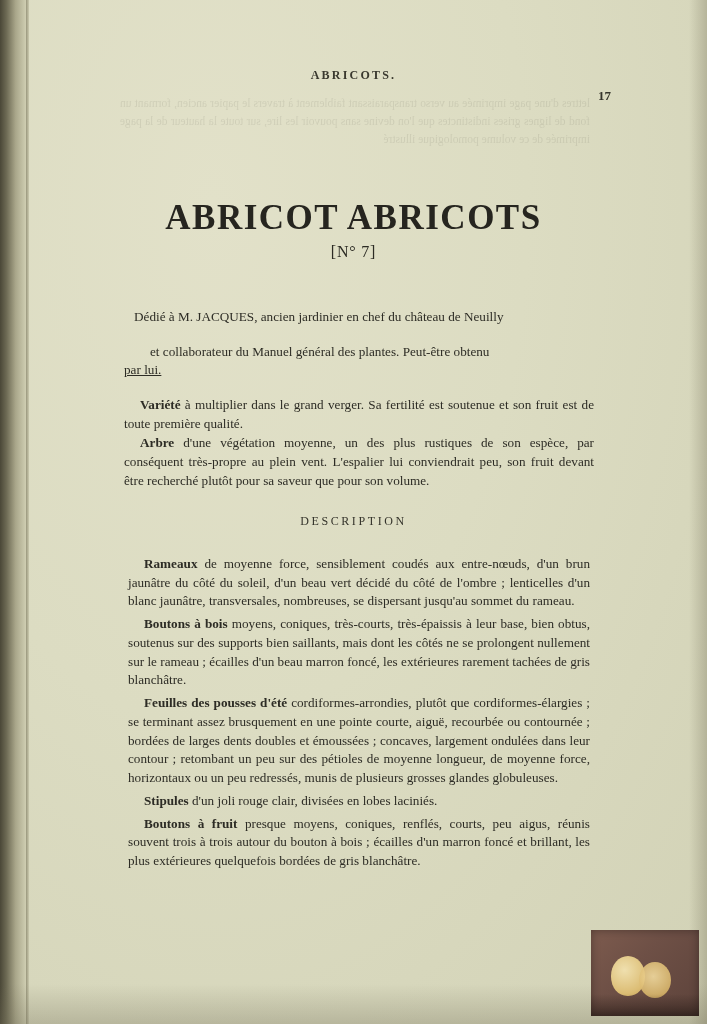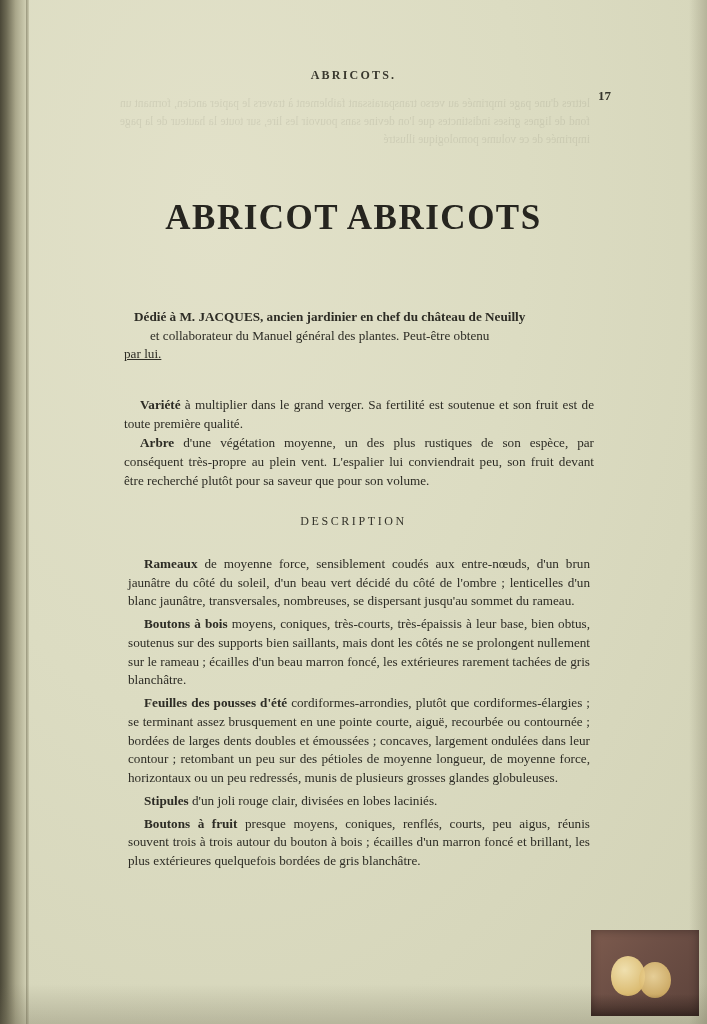--- a/index.html
+++ b/index.html
@@ -115,22 +115,22 @@
   .body-block {
     position: absolute;
     left: 124px;
     width: 470px;
     font-size: 13.2px;
     line-height: 1.42;
     text-align: justify;
     color: #2d2c25;
   }
   .dedication { top: 308px; }
-  .dedication .l1 { text-indent: 10px; font-weight: bold; }
-  .dedication .l2 { text-indent: 26px; }
+  .dedication .l1 { text-indent: 10px; }
+  .dedication .l2 { text-indent: 26px; margin-top: 16px; }
   .dedication .l3 { text-indent: 0; text-decoration: underline; }
 
   .paras { top: 396px; }
   .paras p {
     margin: 0 0 0 0;
     text-indent: 16px;
   }
   .paras p + p { margin-top: 1px; }
 
   .section-head {
@@ -196,20 +196,21 @@
   <div id="gutter-line"></div>
 
   <div id="bleed">lettres d'une page imprimée au verso transparaissant faiblement à travers le papier ancien, formant un fond de lignes grises indistinctes que l'on devine sans pouvoir les lire, sur toute la hauteur de la page imprimée de ce volume pomologique illustré</div>
 
   <div id="content">
 
     <div class="running-head">ABRICOTS.</div>
     <div class="folio">17</div>
 
     <h1 class="title">ABRICOT ABRICOTS</h1>
+    <div class="number">[N° 7]</div>
 
     <div class="body-block dedication">
       <div class="l1">Dédié à M. JACQUES, ancien jardinier en chef du château de Neuilly</div>
       <div class="l2">et collaborateur du Manuel général des plantes. Peut-être obtenu</div>
       <div class="l3">par lui.</div>
     </div>
 
     <div class="body-block paras">
       <p><b class="lead">Variété</b><span> à multiplier dans le grand verger. Sa fertilité est soutenue et son fruit est de toute première qualité.</span></p>
       <p><b class="lead">Arbre</b><span> d'une végétation moyenne, un des plus rustiques de son espèce, par conséquent très-propre au plein vent. L'espalier lui conviendrait peu, son fruit devant être recherché plutôt pour sa saveur que pour son volume.</span></p>

